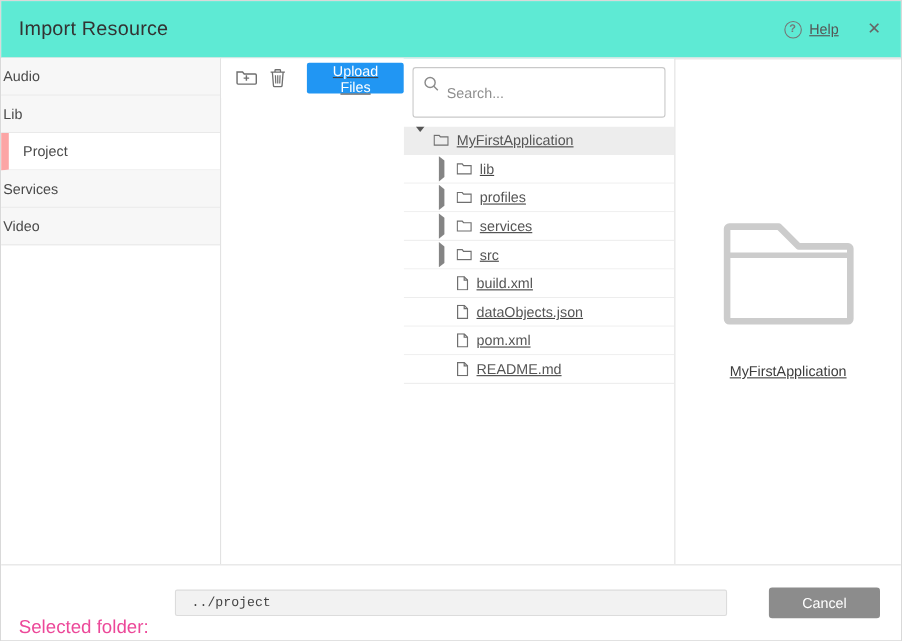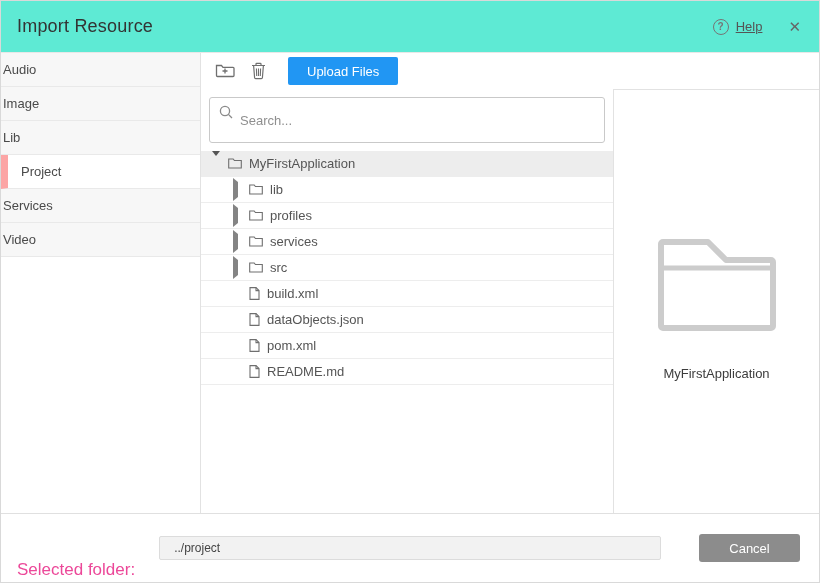--- a/index.html
+++ b/index.html
@@ -48,21 +48,21 @@
     height: 34px; display: flex; align-items: center;
     padding-left: 2px; font-size: 13px; color: #4a4a4a;
     background: #f7f7f7; border-bottom: 1px solid #e9e9e9;
     cursor: pointer;
   }
   .side-item.selected {
     background: #fff; border-left: 7px solid #fca5a5; padding-left: 13px;
   }
 
   
-  .main { flex: 1 1 auto; display: flex; flex-direction: column; min-width: 0; }
+  .main { flex: 1 1 auto; display: flex; flex-direction: row; min-width: 0; text-decoration: underline; }
   .toolbar {
     height: 36px; flex: 0 0 36px; display: flex; align-items: center;
     padding-left: 13px; background: #fff;
   }
   .tool-icon { width: 22px; height: 22px; display: flex; align-items: center; justify-content: center; cursor: pointer; margin-right: 11px; }
   .upload-btn {
     margin-left: 8px; height: 28px; padding: 0 19px;
     background: #2196f3; color: #fff; border: none; border-radius: 2px;
     font-size: 13px; font-family: "Liberation Sans", sans-serif; cursor: pointer;
   }
@@ -117,21 +117,21 @@
     height: 69px; flex: 0 0 69px;
     border-top: 1px solid #e0e0e0;
     display: flex; align-items: center;
     padding: 0 19px 0 16px; background: #fff;
   }
   .footer-label { font-size: 17px; color: #ec4899; margin-top: 43px; }
   .folder-input {
     margin-left: 24px; width: 502px; height: 24px;
     background: #f2f2f2; border: 1px solid #dcdcdc; border-radius: 2px;
     font-size: 12px; color: #444; padding: 0 8px 0 14px;
-    font-family: Liberation Sans, sans-serif;
+    font-family: Liberation Mono, monospace;
   }
   .cancel-btn {
     margin-left: auto; width: 101px; height: 28px;
     background: #8c8c8c; color: #fff; border: none; border-radius: 3px;
     font-size: 13px; font-family: "Liberation Sans", sans-serif; cursor: pointer;
   }
 
   svg { display: block; }
 </style>
 </head>
@@ -148,23 +148,20 @@
       </div>
       <span class="close-btn">✕</span>
     </div>
   </div>
 
   <div class="body">
 
     <div class="sidebar">
       <div class="side-item">
           <span>Audio</span>
-        </div>
-      <div class="side-item">
-          <span>Image</span>
         </div>
       <div class="side-item">
           <span>Lib</span>
         </div>
       <div class="side-item selected">
           <span>Project</span>
         </div>
       <div class="side-item">
           <span>Services</span>
         </div>

